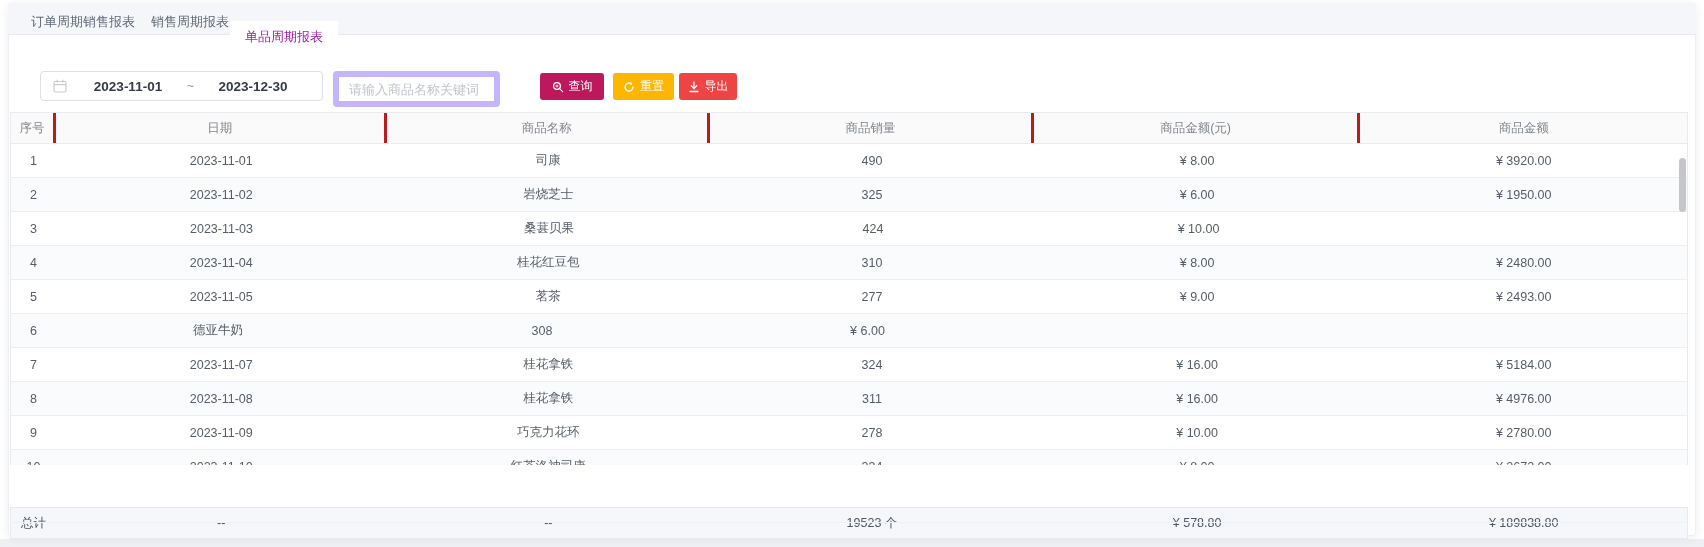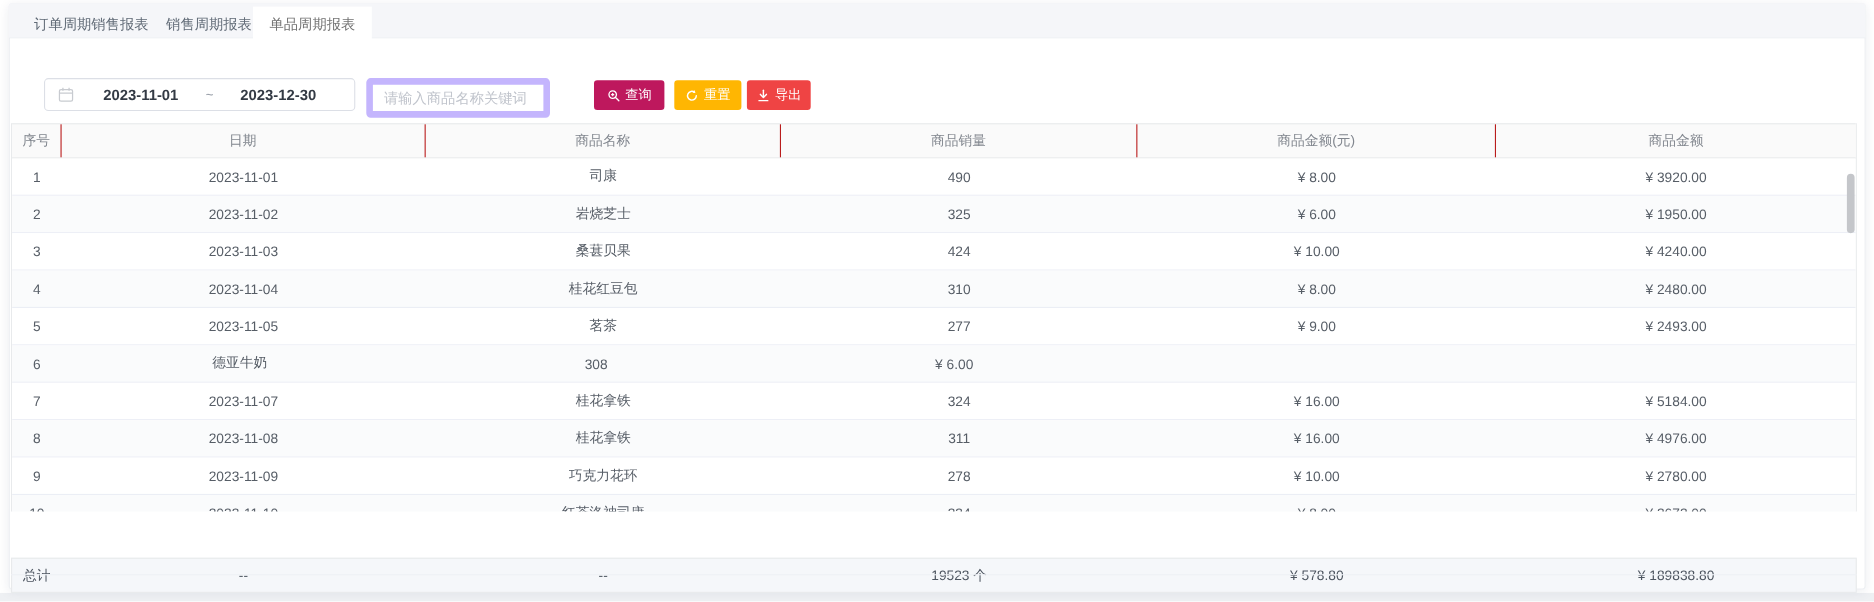--- a/index.html
+++ b/index.html
@@ -12,21 +12,21 @@
   .card { position:absolute; left:8px; top:3px; width:1688px; height:533px; background:#ffffff;
           border:1px solid #eef0f3; border-radius:3px; box-shadow:0 2px 10px rgba(20,40,80,.08); }
 
   
   .tabbar { position:absolute; left:8px; top:3px; width:1688px; height:32px; background:#f5f6f9;
             border-bottom:1px solid #e7eaef; border-radius:3px 3px 0 0; }
   .tab { position:absolute; top:3px; height:32px; line-height:32px; font-size:13px; color:#606a76;
          cursor:pointer; white-space:nowrap; }
   .tab1 { left:23px; }
   .tab2 { left:143px; }
-  .tab-active { left:222px; width:108px; text-align:center; background:#ffffff; color:#737373; height:33px; }
+  .tab-active { left:222px; width:108px; text-align:center; background:#ffffff; color:#a21caf; height:33px;margin-top:15px; }
 
   
   .datepicker { position:absolute; left:40px; top:71px; width:283px; height:30px; background:#fff;
                 border:1px solid #dcdfe6; border-radius:4px; display:flex; align-items:center;
                 padding:0 12px; cursor:pointer; }
   .datepicker .dtxt { flex:1; text-align:center; font-size:13.5px; font-weight:bold; color:#333a44; }
   .datepicker .sep { color:#8a919c; font-size:12px; padding:0 2px; }
   .cal-icon { width:14px; height:14px; flex:0 0 14px; margin-right:4px; }
 
   .search-box { position:absolute; left:333px; top:71px; width:167px; height:30px; }
@@ -42,21 +42,21 @@
   .btn-query  { left:540px; width:64px; background:#be185d; }
   .btn-reset  { left:613px; width:61px; background:#ffb602; }
   .btn-export { left:679px; width:58px; background:#ef4444; }
 
   
   .table-wrap { position:absolute; left:10px; top:112px; width:1678px;
                 border-left:1px solid #e8eaec; border-right:1px solid #e8eaec; }
   .thead { display:flex; height:32px; background:#fafafa; border-top:1px solid #e8eaec;
            border-bottom:1px solid #e8eaec; }
   .thead .cell { display:flex; align-items:center; justify-content:center; font-size:12.5px;
-                 color:#81868e; border-right:1px solid #b91c1c; height:100%; }
+                 color:#81868e; border-right:3px solid #b91c1c; height:100%; }
   .thead .cell:last-child { border-right:none; }
 
   .tbody { position:relative; height:321px; overflow:hidden; }
   .trow { display:flex; height:34px; border-bottom:1px solid #ebeef5; background:#ffffff; }
   .trow.striped { background:#fafbfc; }
   .trow .cell { display:flex; align-items:center; justify-content:center; font-size:12.5px; color:#565d66; }
 
   .trow-total { position:absolute; left:10px; top:465px; width:1678px; height:32px; display:flex;
                 background:#f5f7fa; border:1px solid #e8eaec; border-left:1px solid #e8eaec;margin-top:42px; }
   .trow-total .cell { display:flex; align-items:center; justify-content:center; font-size:12.5px; color:#4d5560; }
@@ -152,21 +152,20 @@
           <div class="cell c3">325</div>
           <div class="cell c4">¥ 6.00</div>
           <div class="cell c5">¥ 1950.00</div>
         </div>
         <div class="trow">
           <div class="cell c0">3</div>
           <div class="cell c1">2023-11-03</div>
           <div class="cell c2">桑葚贝果</div>
           <div class="cell c3">424</div>
           <div class="cell c4">¥ 10.00</div>
-          <div class="cell c5">¥ 4240.00</div>
         </div>
         <div class="trow striped">
           <div class="cell c0">4</div>
           <div class="cell c1">2023-11-04</div>
           <div class="cell c2">桂花红豆包</div>
           <div class="cell c3">310</div>
           <div class="cell c4">¥ 8.00</div>
           <div class="cell c5">¥ 2480.00</div>
         </div>
         <div class="trow">

